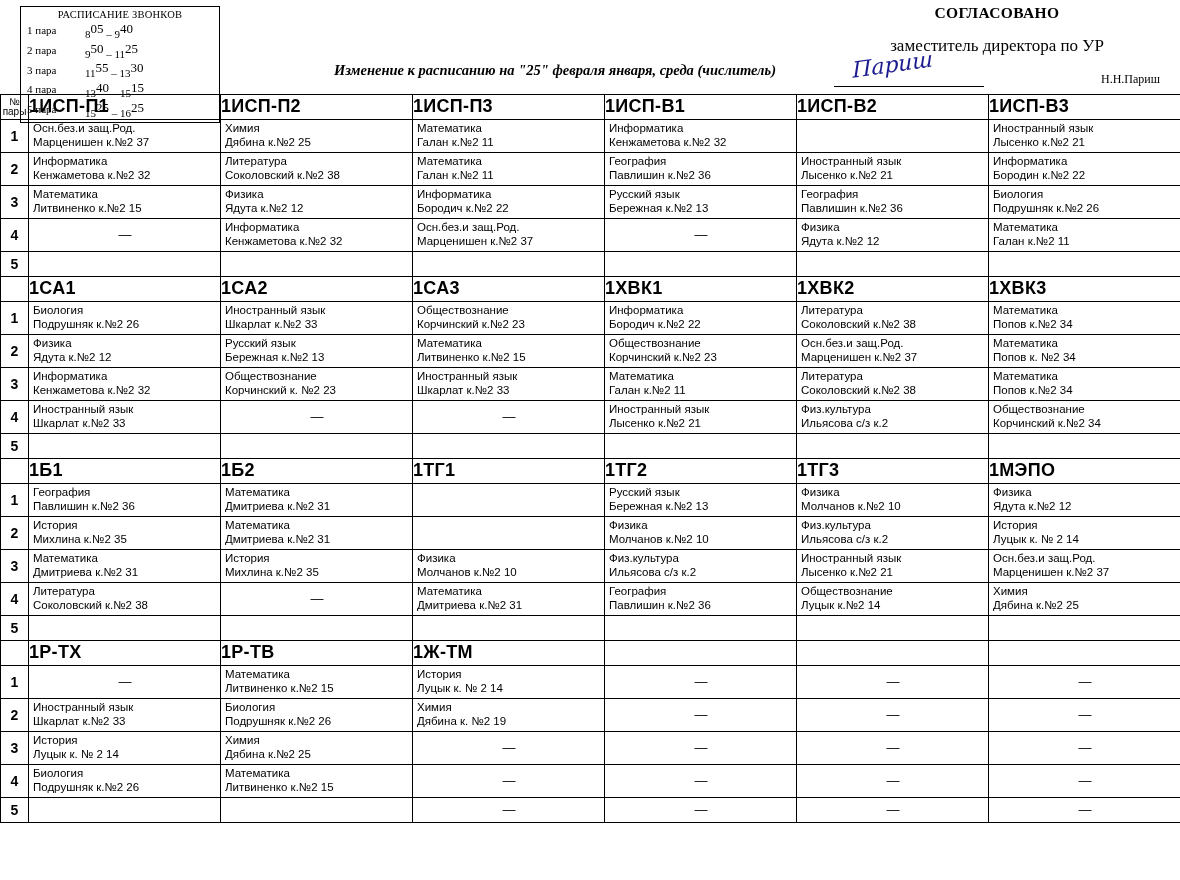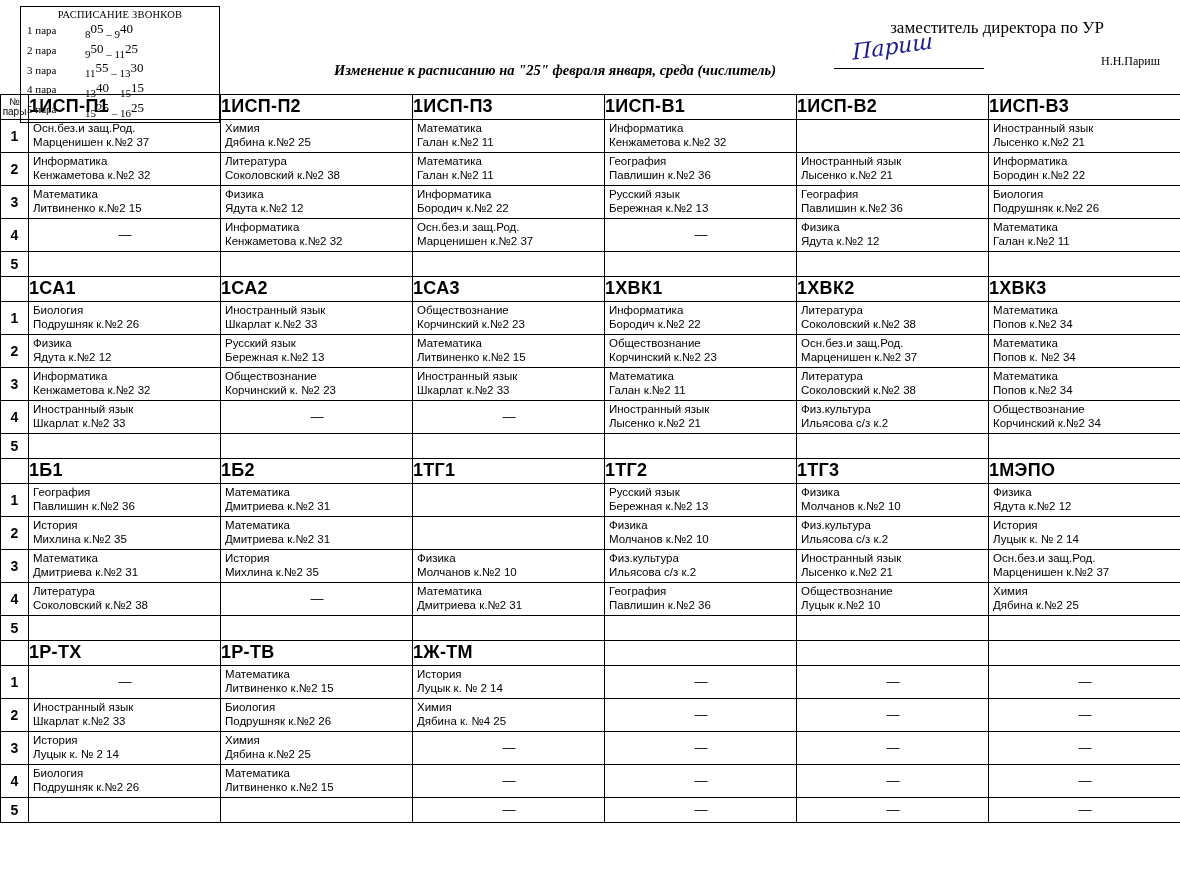--- a/index.html
+++ b/index.html
@@ -195,20 +195,21 @@
           </tr>
           <tr>
             <td class="num">5 пара</td>
             <td><span>15</span><sup>25</sup><span> – 16</span><sup>25</sup></td>
           </tr>
         </tbody>
       </table>
     </div>
 
     <div class="approve">
+      <div class="approve-title">СОГЛАСОВАНО</div>
       <div class="approve-sub">заместитель директора по УР</div>
       <div class="approve-line">
         <span class="sign-rule">
           <span class="signature">Париш</span>
         </span>
         <span class="approve-name">Н.Н.Париш</span>
       </div>
     </div>
 
     <div class="doc-title">Изменение к расписанию на "25" февраля января,  среда (числитель)</div>
@@ -571,21 +572,21 @@
         <td class="cell">
             <span class="subj">Математика</span>
             <span class="teach">Дмитриева к.№2    31</span>
           </td>
         <td class="cell">
             <span class="subj">География</span>
             <span class="teach">Павлишин к.№2  36</span>
           </td>
         <td class="cell">
             <span class="subj">Обществознание</span>
-            <span class="teach">Луцык к.№2    10</span>
+            <span class="teach">Луцык к.№2    14</span>
           </td>
         <td class="cell">
             <span class="subj">Химия</span>
             <span class="teach">Дябина к.№2    25</span>
           </td>
       </tr>
       <tr class="band">
         <td class="pair-num">5</td>
         <td class="cell empty"></td>
         <td class="cell empty"></td>
@@ -624,21 +625,21 @@
         <td class="cell">
             <span class="subj">Иностранный язык</span>
             <span class="teach">Шкарлат к.№2    33</span>
           </td>
         <td class="cell">
             <span class="subj">Биология</span>
             <span class="teach">Подрушняк к.№2    26</span>
           </td>
         <td class="cell">
             <span class="subj">Химия</span>
-            <span class="teach">Дябина к. №4    25</span>
+            <span class="teach">Дябина к. №2    19</span>
           </td>
         <td class="cell dash">—</td>
         <td class="cell dash">—</td>
         <td class="cell dash">—</td>
       </tr>
       <tr>
         <td class="pair-num">3</td>
         <td class="cell">
             <span class="subj">История</span>
             <span class="teach">Луцык    к. № 2    14</span>

